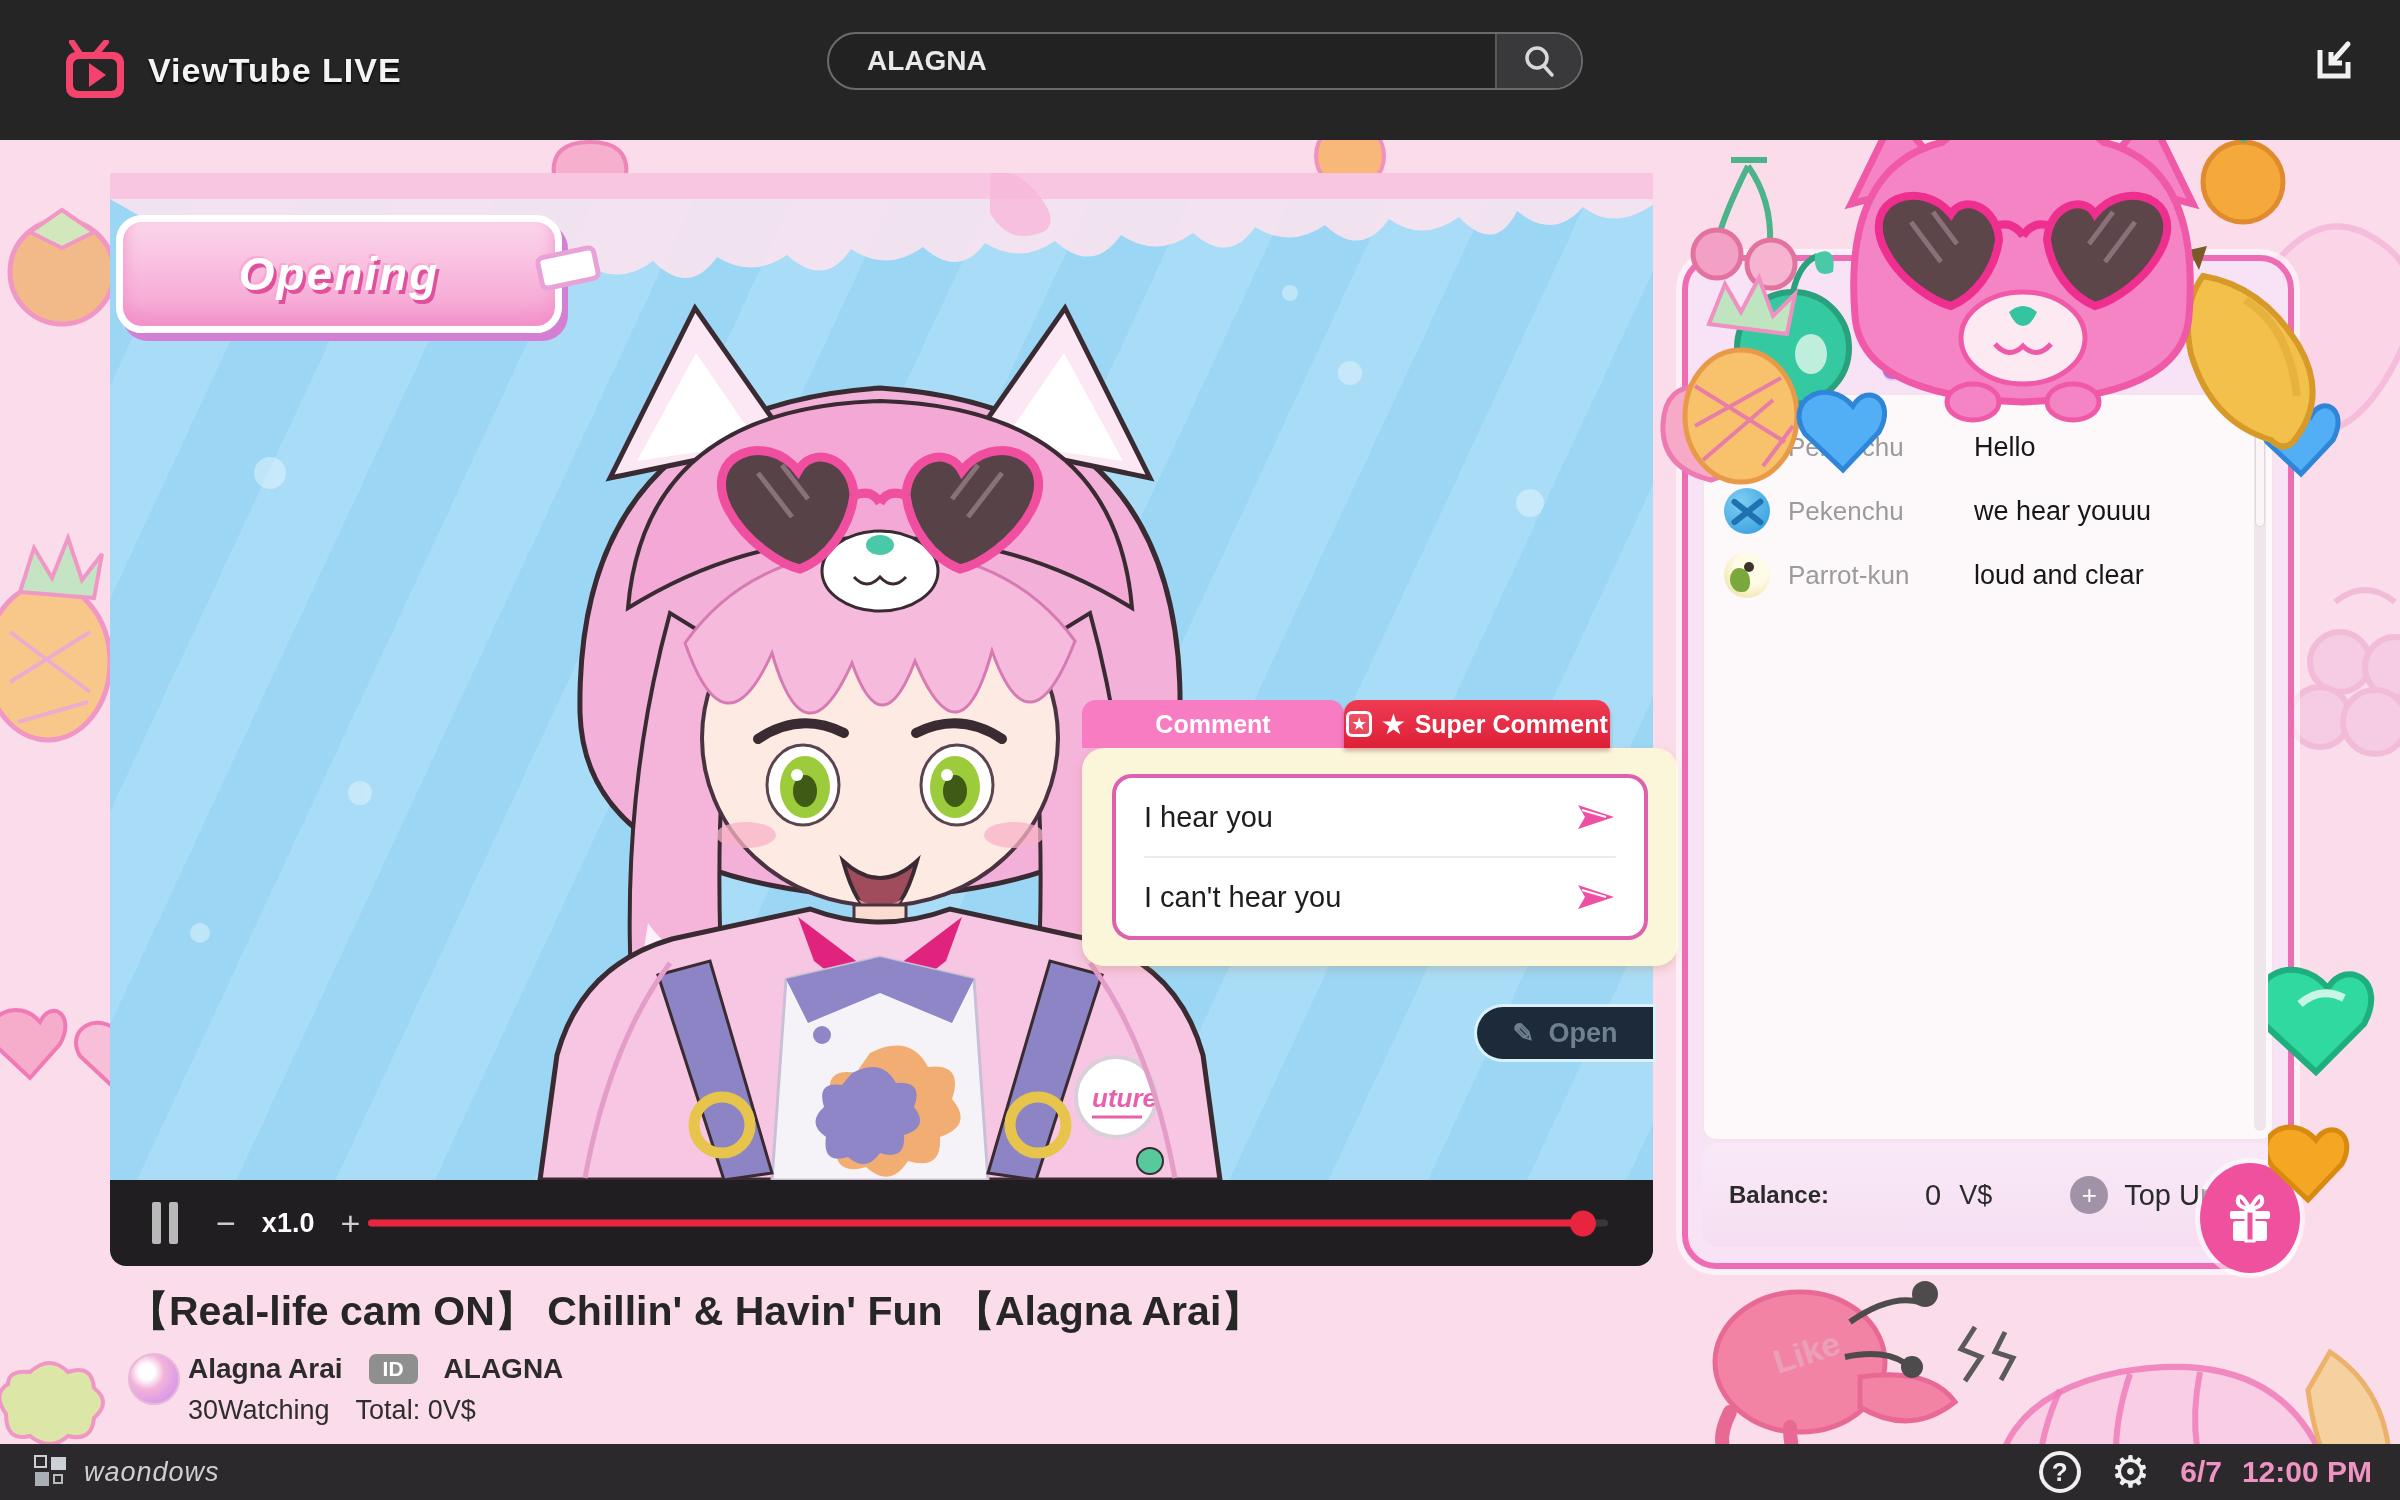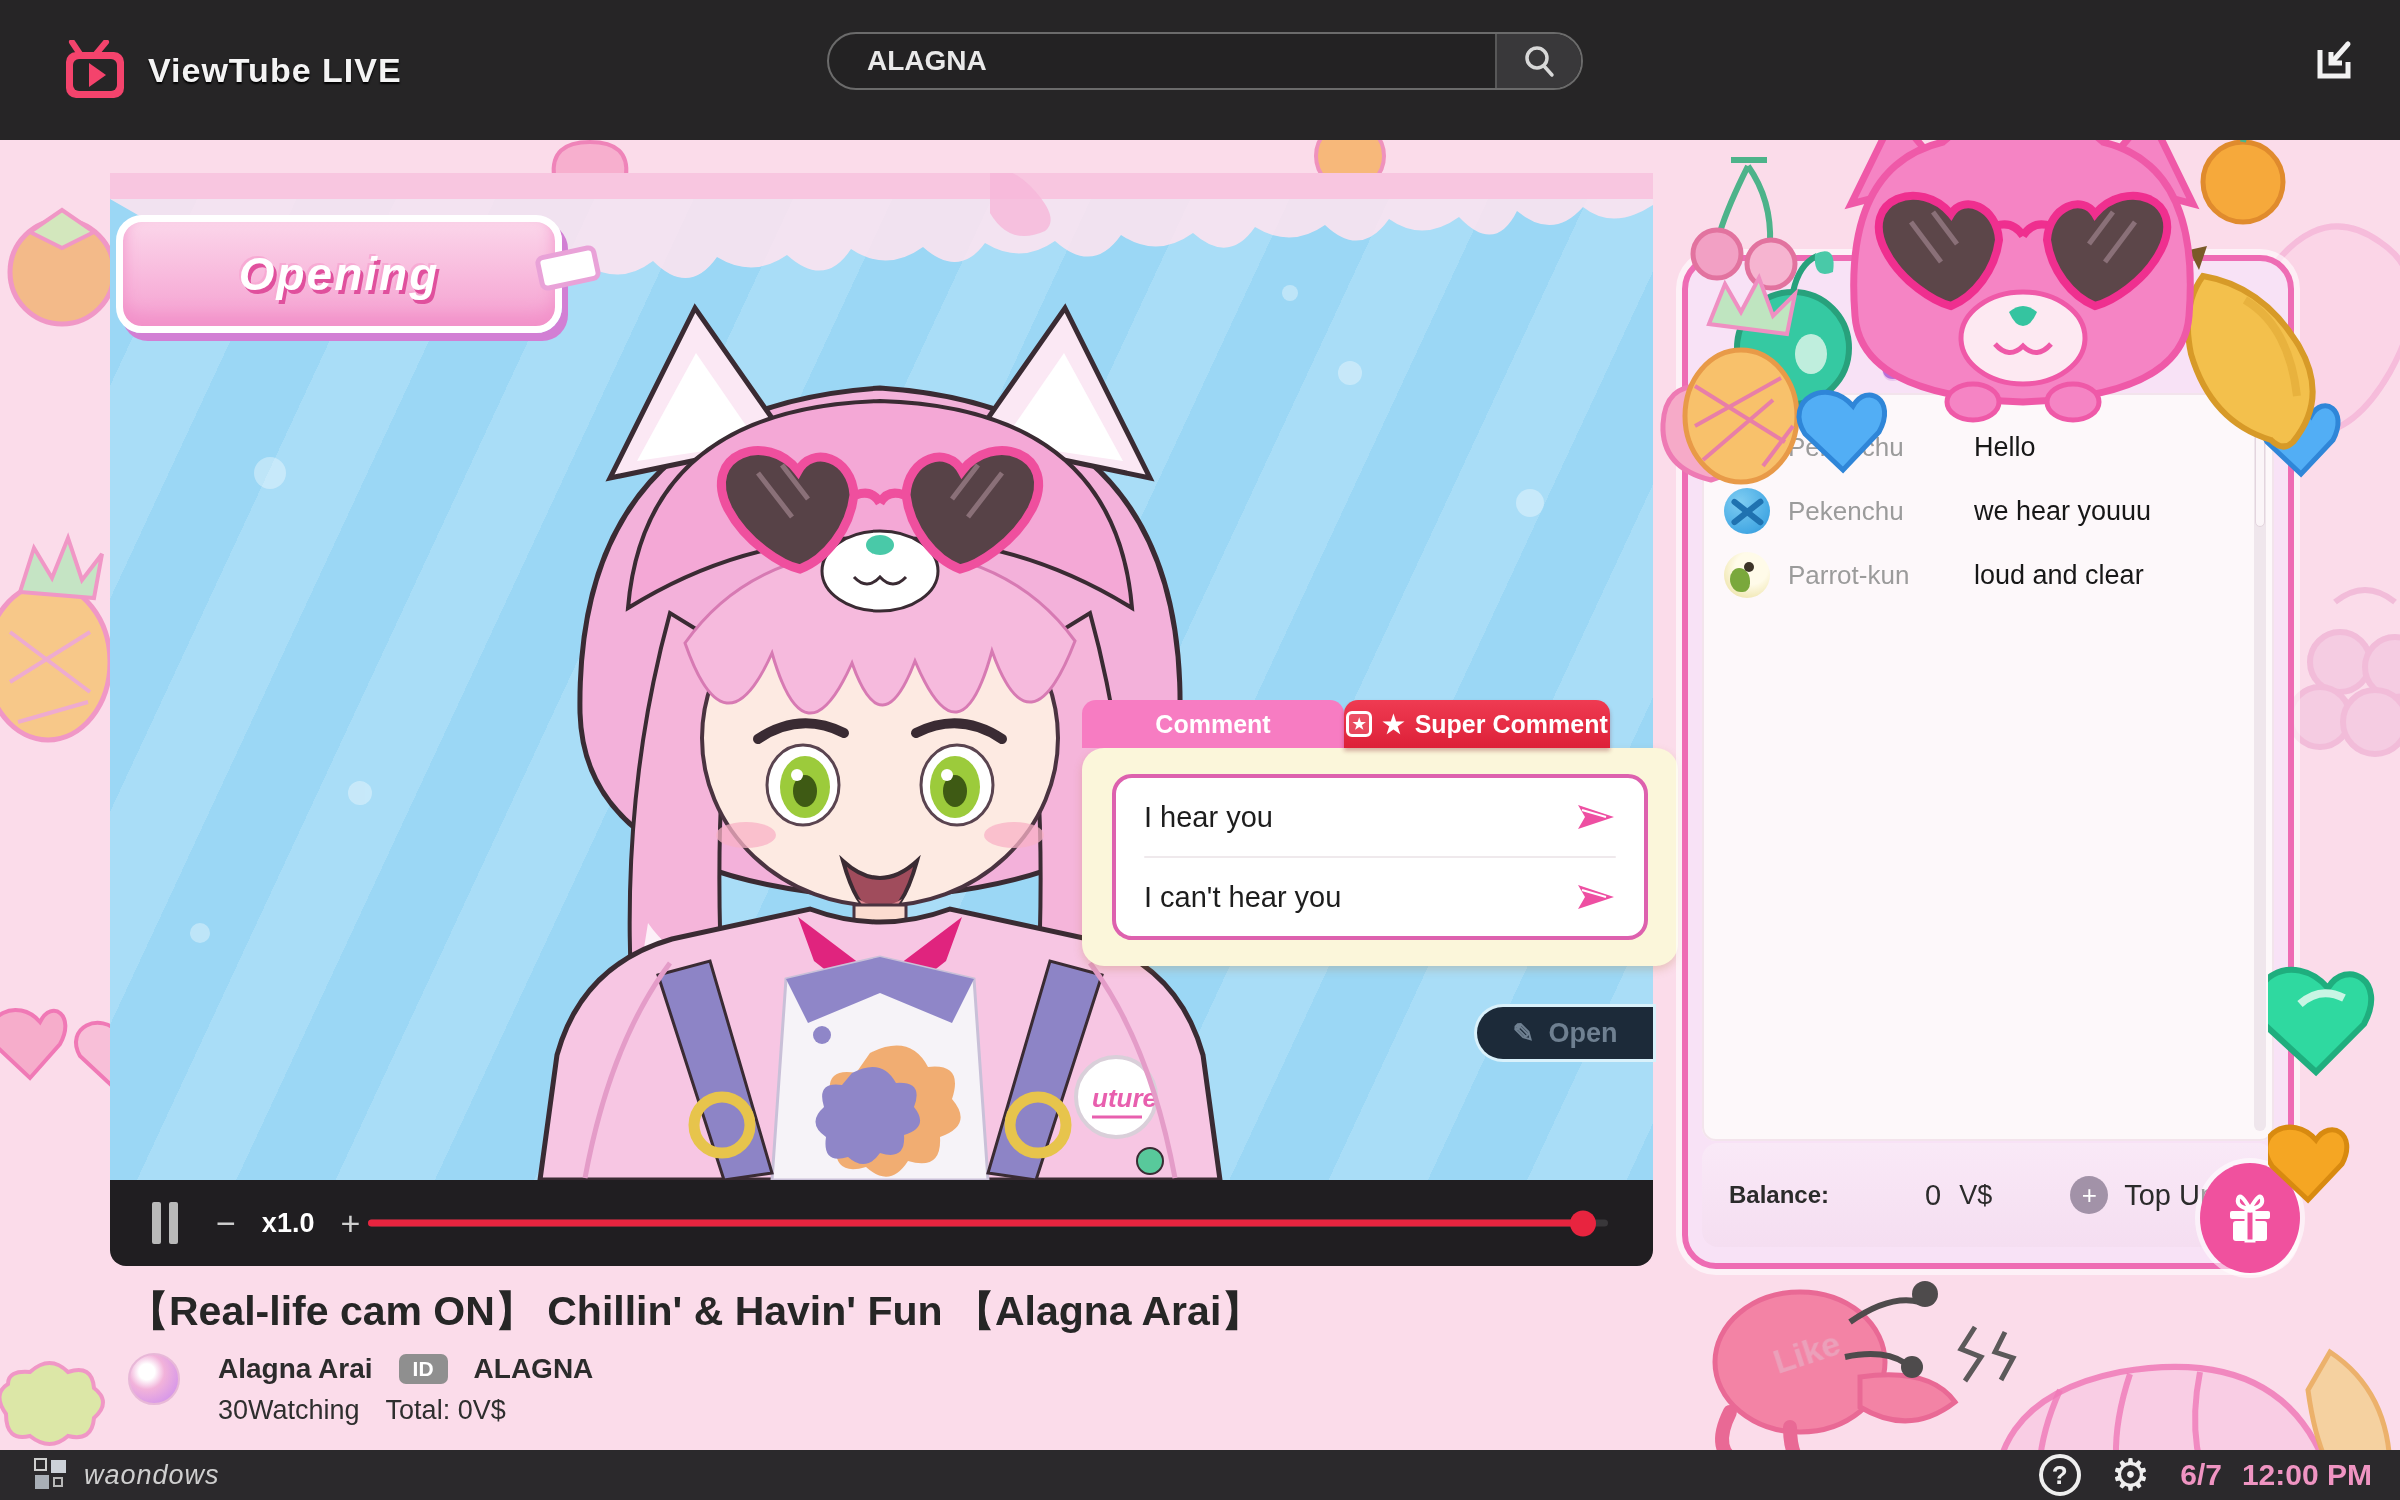--- a/index.html
+++ b/index.html
@@ -72,21 +72,21 @@
   .speed-label{color:#fff;font-size:27px;font-weight:bold;}
   .progress{position:absolute;left:258px;right:-62px;top:50%;height:7px;width:1240px;transform:translateY(-50%);cursor:pointer;}
   .progress .track{position:absolute;inset:0;background:#39373a;border-radius:4px;}
   .progress .fill{position:absolute;left:0;top:0;bottom:0;width:98%;background:#e8243f;border-radius:4px;}
   .progress .knob{position:absolute;top:50%;left:98%;width:26px;height:26px;background:#e8243f;border-radius:50%;
        transform:translate(-13px,-13px);}
 
   
   .stream-info{position:absolute;left:128px;top:1284px;z-index:2;}
   .stream-title{color:#262626;font-size:41px;font-weight:bold;letter-spacing:0;}
-  .channel-row{display:flex;align-items:flex-start;margin-top:14px;gap:38px;}
+  .channel-row{display:flex;align-items:flex-start;margin-top:14px;gap:8px;}
   .ch-avatar{width:52px;height:52px;border-radius:50%;cursor:pointer;
        background:radial-gradient(circle at 35% 35%,#fff 0 18%,#f2b3da 40%,#d99ae8 75%,#b98ed6 100%);
        border:2px solid #e8b8d8;}
   .ch-cols{display:flex;flex-direction:column;gap:10px;}
   .ch-line{display:flex;align-items:center;gap:26px;}
   .ch-name{color:#2c2c2c;font-size:28px;font-weight:bold;}
   .id-badge{background:#8f8f8f;color:#fff;font-size:21px;font-weight:bold;border-radius:7px;padding:3px 14px;}
   .ch-id{color:#2c2c2c;font-size:28px;font-weight:bold;}
   .ch-sub{color:#2e2e2e;font-size:27px;}
   .ch-sub.total{margin-left:0px;}
@@ -121,21 +121,21 @@
   .balance-cur{color:#2b2b2b;font-size:27px;margin-left:18px;}
   .topup{display:flex;align-items:center;gap:16px;margin-left:78px;cursor:pointer;}
   .plus-circle{width:38px;height:38px;border-radius:50%;background:#a292a8;color:#fff;font-size:26px;
        display:flex;align-items:center;justify-content:center;}
   .topup-label{color:#2b2b2b;font-size:29px;}
   .gift-btn{position:absolute;right:-12px;bottom:-10px;width:100px;height:110px;border-radius:50%;
        background:#f0519e;display:flex;align-items:center;justify-content:center;cursor:pointer;
        box-shadow:0 0 0 5px rgba(255,255,255,.55);}
 
   
-  .taskbar{position:absolute;left:0;bottom:0;width:2400px;height:50px;background:#2b292c;z-index:10;
+  .taskbar{position:absolute;left:0;bottom:0;width:2400px;height:56px;background:#2b292c;z-index:10;
        display:flex;align-items:center;}
   .os{display:flex;align-items:center;gap:16px;margin-left:34px;cursor:pointer;}
   .os-logo{position:relative;width:34px;height:34px;}
   .os-logo i{position:absolute;display:block;}
   .os-logo .s1{left:0;top:0;width:13px;height:13px;border:2px solid #cfcfcf;}
   .os-logo .s2{left:17px;top:2px;width:15px;height:13px;background:#ccd1d8;}
   .os-logo .s3{left:1px;top:17px;width:14px;height:14px;background:#a9afb7;}
   .os-logo .s4{left:19px;top:19px;width:10px;height:10px;border:2px solid #b9b9b9;}
   .os-label{color:#cfcfcf;font-size:27px;font-style:italic;letter-spacing:1px;}
   .tb-right{margin-left:auto;display:flex;align-items:center;gap:30px;margin-right:28px;}

